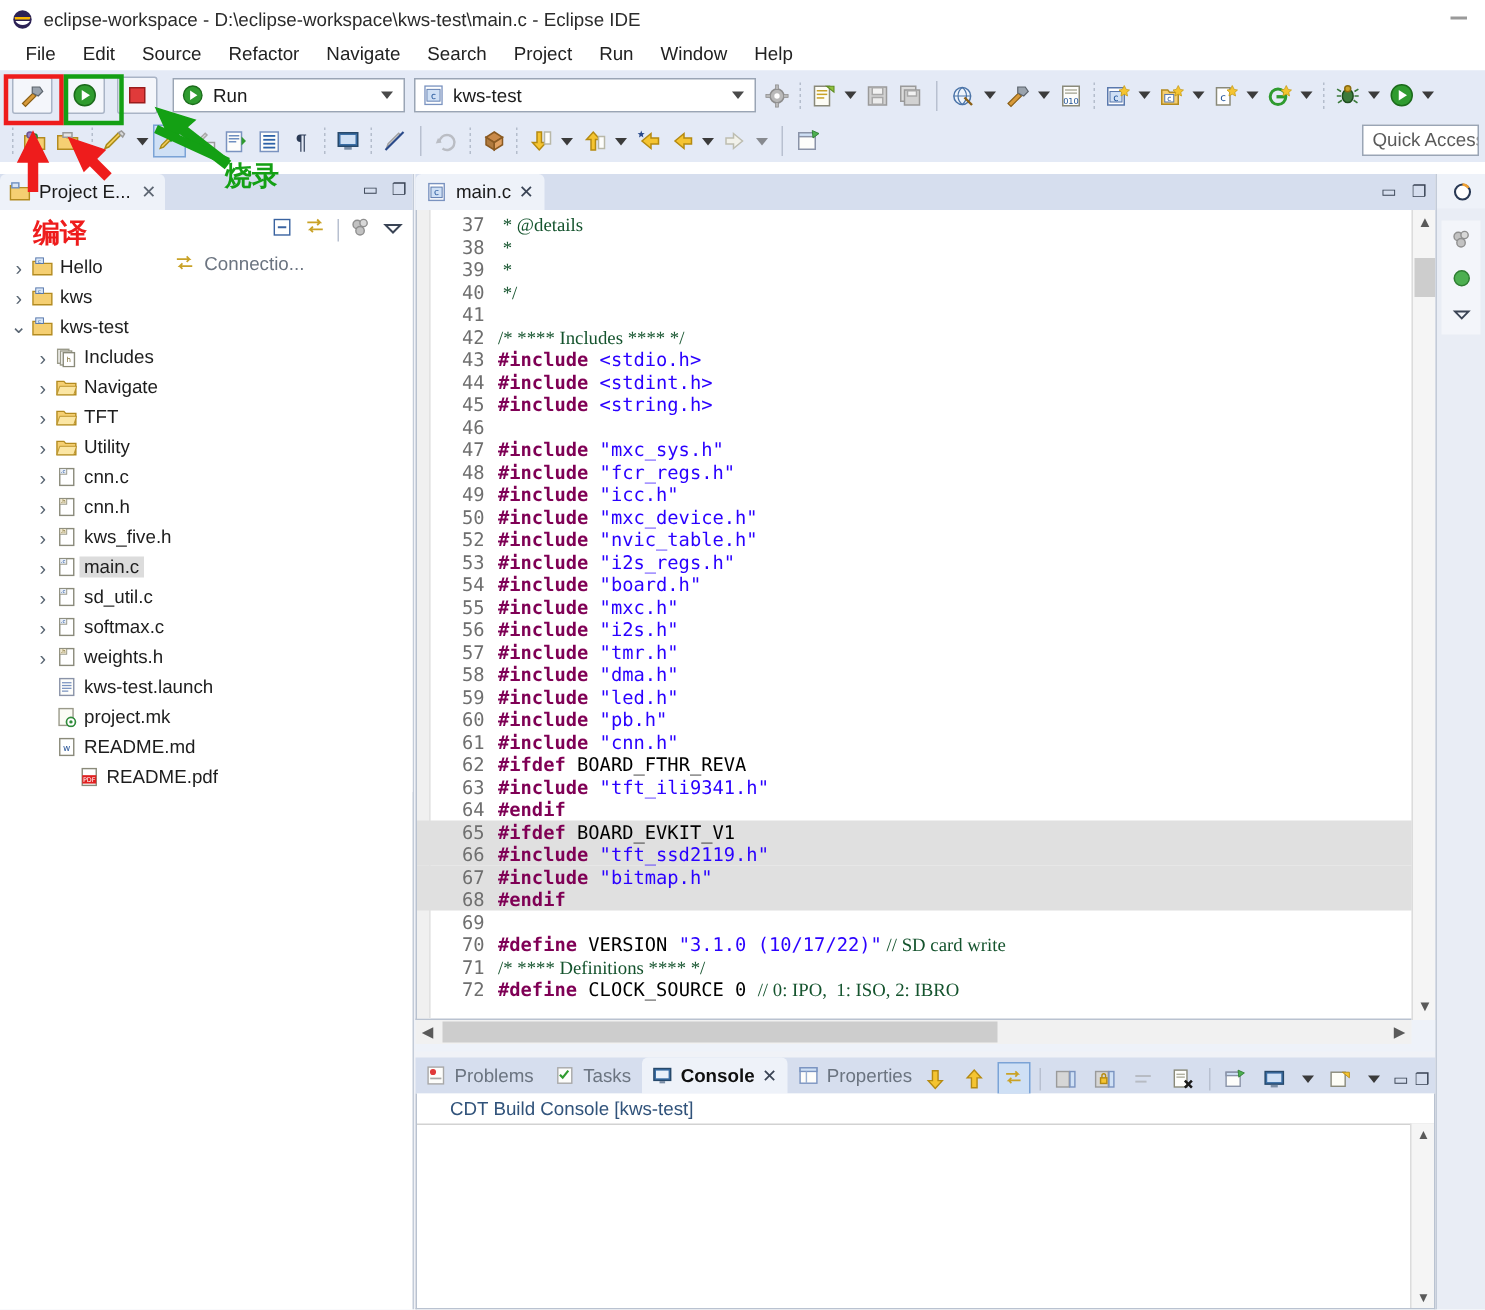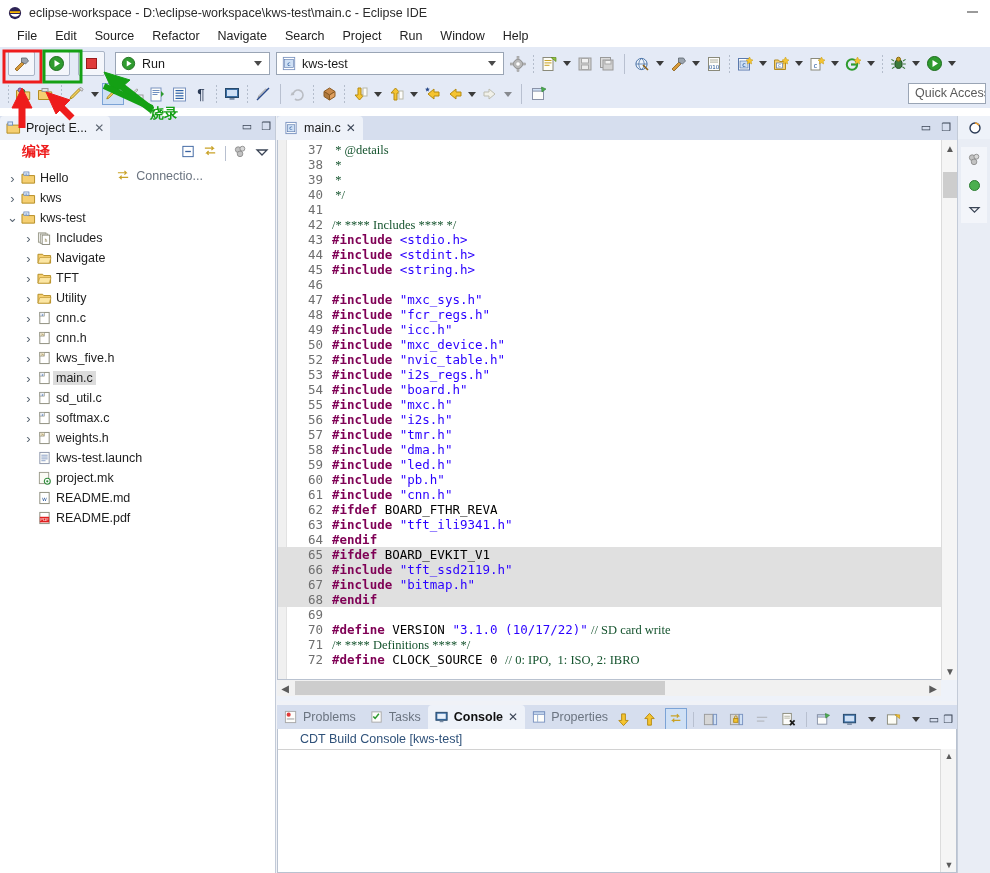--- a/index.html
+++ b/index.html
@@ -187,21 +187,21 @@
     width:33px; height:23px; display:flex; align-items:center; justify-content:center;
     background:#eef2f9;
   }
   .farbar-strip {
     margin:8px auto 0 auto; width:26px; background:#f3f5fa; padding:5px 0;
     display:flex; flex-direction:column; align-items:center; gap:9px;
   }
 
   
   .anno { position:absolute; pointer-events:none; }
-  .anno-text { font-family:"DejaVu Sans", sans-serif; font-weight:bold; font-size:14px;text-align:center; }
+  .anno-text { font-family:"DejaVu Sans", sans-serif; font-weight:bold; font-size:18px;text-align:center; }
 </style>
 </head>
 <body>
 
 <div class="app">
 
   <div class="titlebar">
     <svg class="title-logo" viewBox="0 0 16 16">
       <circle cx="8" cy="8" r="7" fill="#2c2255"></circle>
       <path d="M2 6 h12 a6.5 6.5 0 0 1 -0.6 2 H2.3z" fill="#f8b600"></path>
@@ -774,21 +774,21 @@
           <div class="trow" style="padding-left: 22px;">
             <span class="twist"></span>
             <span class="ticon">
               <svg width="15" height="14" viewBox="0 0 16 15">
                 <rect x="3" y="1.5" width="10" height="12" fill="#ffffff" stroke="#8a8a7a"></rect>
                 <text x="8" y="10.5" font-size="6.4" text-anchor="middle" fill="#2a5699" font-family="DejaVu Sans, sans-serif">w</text>
               </svg>
             </span>
             <span class="tlabel">README.md</span>
           </div>
-          <div class="trow" style="padding-left: 22px;">
+          <div class="trow" style="padding-left: 37px;">
             <span class="twist"></span>
             <span class="ticon">
               <svg width="15" height="14" viewBox="0 0 16 15">
                 <rect x="3" y="1.5" width="10" height="12" fill="#ffffff" stroke="#8a8a7a"></rect>
                 <rect x="3" y="6.2" width="10" height="6" fill="#e02020"></rect>
                 <text x="8" y="11" font-size="4.6" text-anchor="middle" fill="#ffffff" font-family="DejaVu Sans, sans-serif">PDF</text>
               </svg>
             </span>
             <span class="tlabel">README.pdf</span>
           </div>

